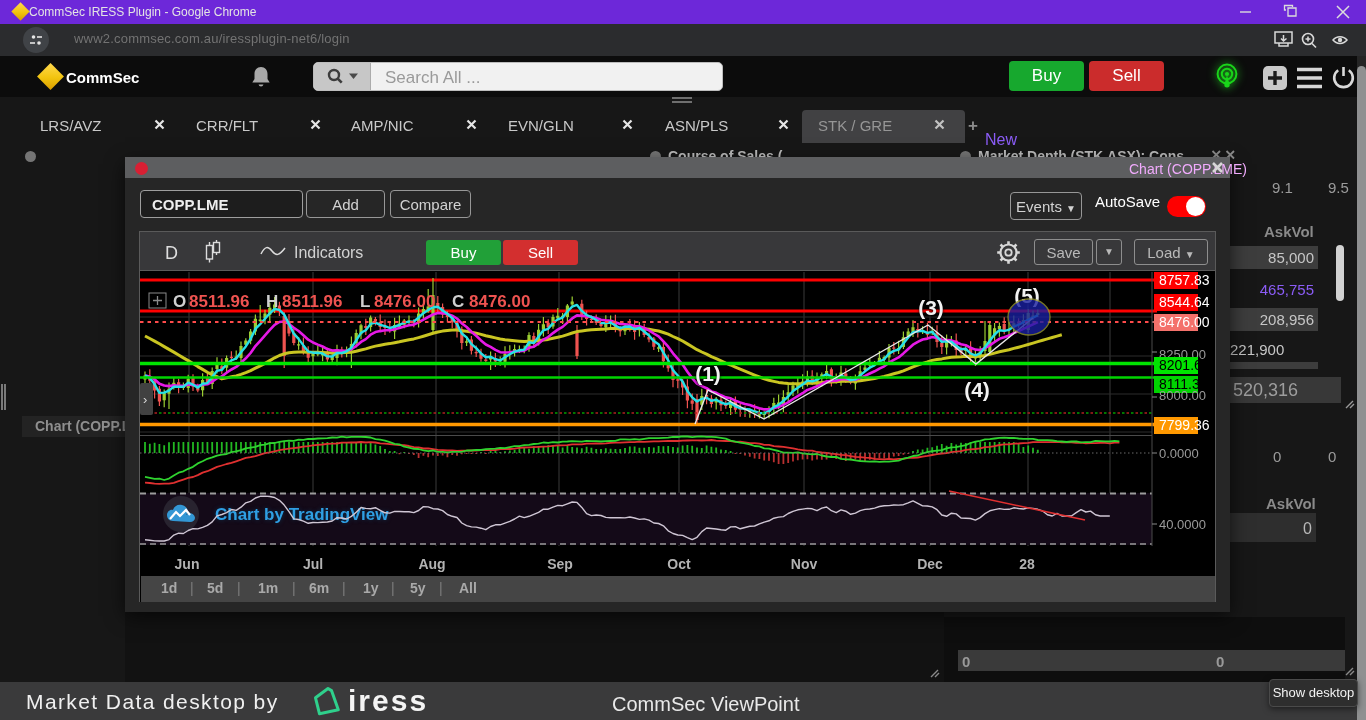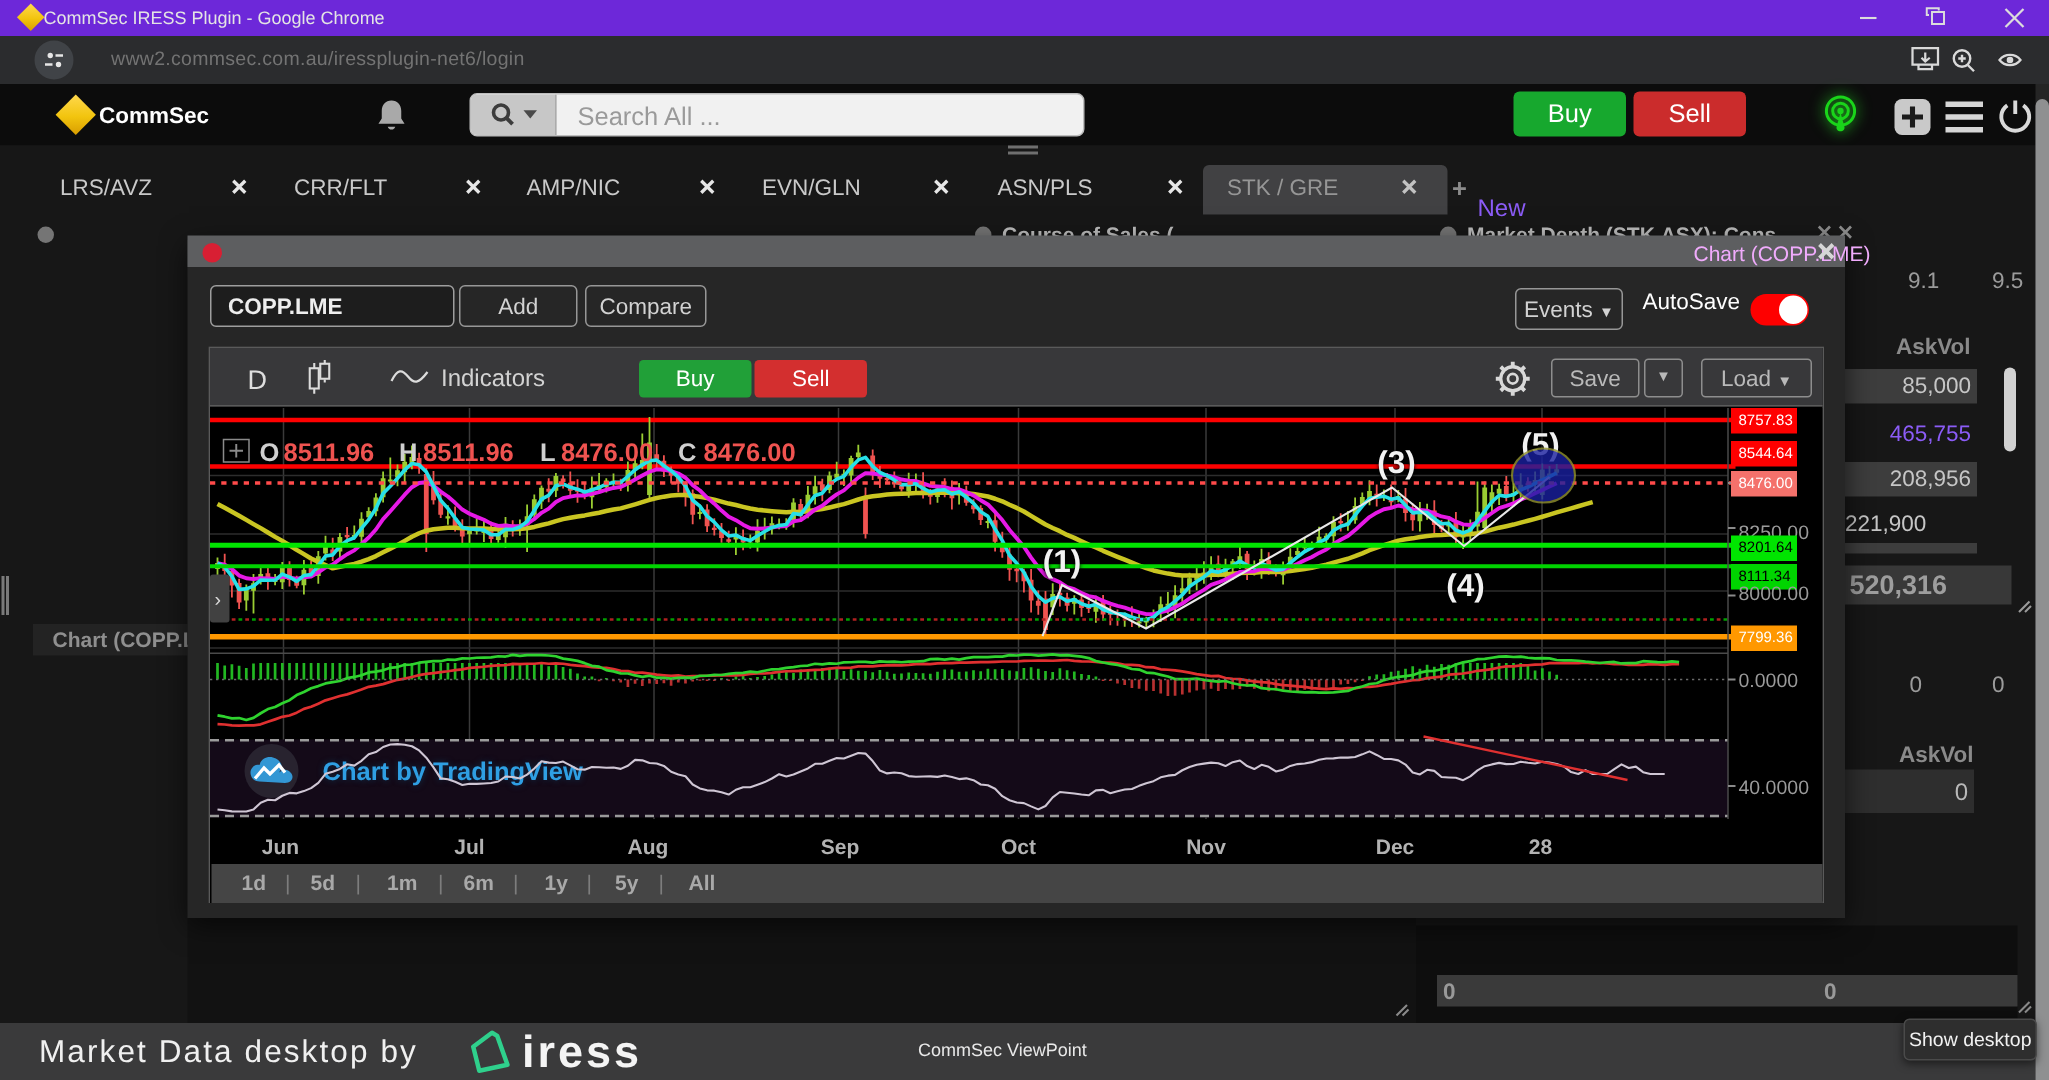--- a/index.html
+++ b/index.html
@@ -42,30 +42,30 @@
 #autosave{position:absolute;left:970px;top:33px;font-size:15px;color:#fff}
 #toggle{position:absolute;left:1042px;top:36px;width:39px;height:21px;border-radius:11px;background:#fe0000}
 #toggle .knob{position:absolute;right:1px;top:1px;width:19px;height:19px;border-radius:50%;background:#fff}
 
 #cframe{position:absolute;left:14px;top:71px;width:1077px;height:371px;border:1px solid #5a5a5a;background:#000}
 #ctoolbar{position:absolute;left:0;top:0;width:1075px;height:39px;background:#38383a;border-bottom:1px solid #5a5a5a}
 .ctxt{position:absolute;color:#dedede}
 .cbtn{position:absolute;top:8px;height:25px;border-radius:3px;color:#fff;font-size:15px;text-align:center;line-height:25px}
 .obtn{position:absolute;border:1px solid #8e8e8e;border-radius:3px;color:#b9b9b9;font-size:15px;text-align:center}
 
-.axlab{position:absolute;left:1014px;width:44px;height:17px;font-size:10px;line-height:17px;padding-left:5px;color:#fff}
+.axlab{position:absolute;left:1014px;width:44px;height:17px;font-size:14px;line-height:17px;padding-left:5px;color:#fff}
 .axgray{position:absolute;left:1019px;font-size:13px;color:#9a9a9a}
 
 #tfrow{position:absolute;left:1px;top:344px;width:1074px;height:26px;background:#454545;color:#a9a9a9;font-size:14px;font-weight:bold}
 #tfrow span{position:absolute;top:4px}
 #tfrow .sep{color:#7d7d7d;font-weight:normal}
 
 #botbar{position:absolute;left:0;top:682px;width:1366px;height:38px;background:#3a3a3b}
 #botbar .l{position:absolute;left:26px;top:8px;font-size:21px;letter-spacing:1.4px;color:#f0f0f0}
-#botbar .c{position:absolute;left:612px;top:11px;font-size:12px;color:#e9e9e9}
+#botbar .c{position:absolute;left:612px;top:11px;font-size:20px;color:#e9e9e9}
 #tooltip{position:absolute;left:1269px;top:679px;width:89px;height:28px;background:#2e2e2e;border:1px solid #4a4a4a;border-radius:4px;color:#f2f2f2;font-size:13px;text-align:center;line-height:26px;box-shadow:0 2px 6px rgba(0,0,0,.5)}
 #vscroll{position:absolute;left:1357px;top:56px;width:9px;height:664px;background:#252525}
 #vthumb{position:absolute;left:1357px;top:66px;width:9px;height:654px;background:#8f9091;border-radius:5px 5px 0 0}
 .rgrip{position:absolute;width:12px;height:10px}
 </style></head>
 <body>
 
 <div id="titlebar">
  <div class="diamond" style="left:14px;top:5px;width:13px;height:13px"></div>
  <div class="ttl">CommSec IRESS Plugin - Google Chrome</div>
@@ -184,21 +184,21 @@
 <div class="rtxt" style="left:1328px;top:179px">9.5</div>
 <div class="rtxt" style="left:1264px;top:223px;font-weight:bold;color:#8a8a8a">AskVol</div>
 <div class="rstrip" style="left:1230px;top:246px;width:88px;height:23px"></div>
 <div class="rtxt" style="left:1230px;top:249px;width:84px;text-align:right;color:#c6c6c6">85,000</div>
 <div class="rtxt" style="left:1230px;top:281px;width:84px;text-align:right;color:#8b5cf6">465,755</div>
 <div class="rstrip" style="left:1230px;top:308px;width:88px;height:23px"></div>
 <div class="rtxt" style="left:1230px;top:311px;width:84px;text-align:right;color:#c6c6c6">208,956</div>
 <div class="rtxt" style="left:1230px;top:341px;width:84px;text-align:left;color:#c6c6c6">221,900</div>
 <div class="rstrip" style="left:1230px;top:362px;width:88px;height:7px"></div>
 <div class="rstrip" style="left:1230px;top:377px;width:111px;height:26px;background:#383838"></div>
-<div class="rtxt" style="left:1233px;top:380px;font-size:18px;font-weight:bold;color:#9e9e9e">520,316</div>
+<div class="rtxt" style="left:1233px;top:380px;font-size:18px;font-weight:normal;color:#9e9e9e">520,316</div>
 <div class="abs" style="left:1336px;top:245px;width:8px;height:56px;background:#d2d2d2;border-radius:4px"></div>
 <svg class="rgrip" style="left:1343px;top:399px" viewBox="0 0 12 10">
     <path d="M3 9l7-7M7 9l4-4" stroke="#9a9a9a" stroke-width="1.4"></path>
   </svg>
 <div class="rtxt" style="left:1273px;top:448px">0</div>
 <div class="rtxt" style="left:1328px;top:448px">0</div>
 <div class="rtxt" style="left:1266px;top:495px;font-weight:bold;color:#8a8a8a">AskVol</div>
 <div class="rstrip" style="left:1230px;top:513px;width:86px;height:29px;background:#2e2e2e"></div>
 <div class="rtxt" style="left:1230px;top:520px;width:82px;text-align:right;color:#b9b9b9;font-size:16px">0</div>
 

